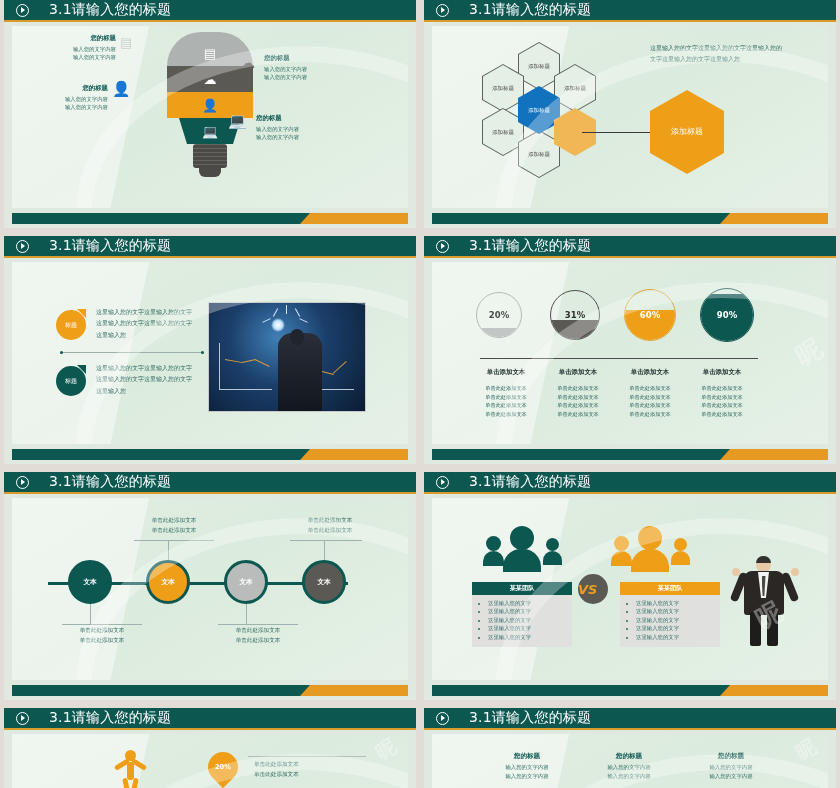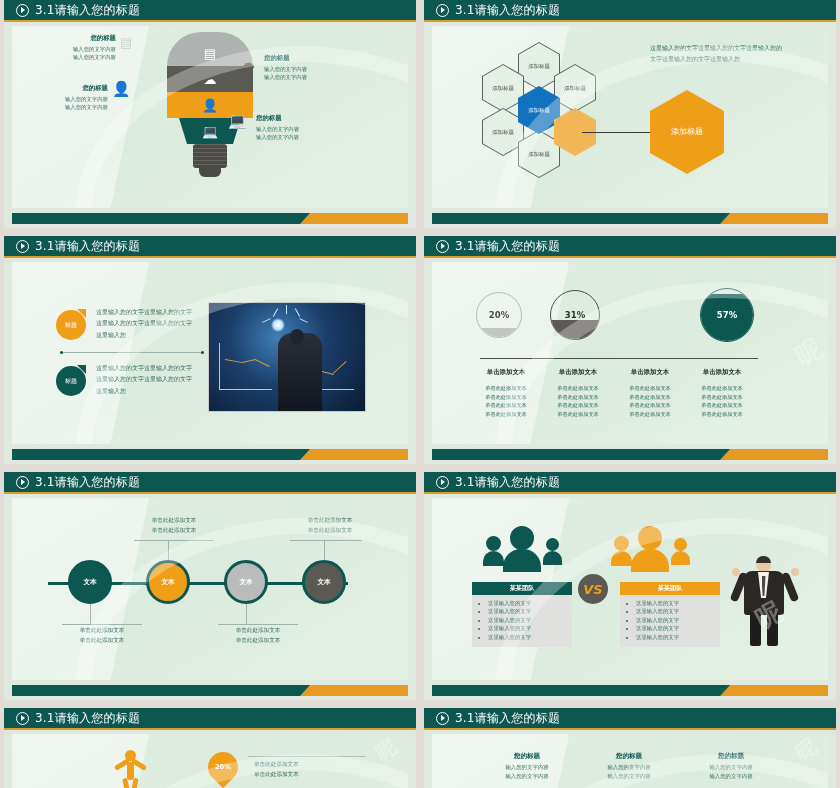--- a/index.html
+++ b/index.html
@@ -14,21 +14,21 @@
   .slide{position:absolute;width:412px;height:228px;overflow:hidden;background:#dfe9df;}
   .s-r0{top:0;} .s-r1{top:236px;} .s-r2{top:472px;} .s-r3{top:708px;}
   .s-c0{left:4px;} .s-c1{left:424px;}
 
   .titlebar{position:absolute;left:0;top:0;width:100%;height:20px;background:#0d5751;
             border-bottom:2px solid #d99b2a;display:flex;align-items:center;}
   .play-ic{width:11px;height:11px;margin-left:12px;border:1.3px solid #fff;border-radius:50%;
            position:relative;flex:0 0 auto;}
   .play-ic::after{content:"";position:absolute;left:3.6px;top:2.3px;
            border-left:4.6px solid #fff;border-top:3.1px solid transparent;border-bottom:3.1px solid transparent;}
-  .ttl{color:#fff;font-size:12px;margin-left:6px;letter-spacing:.2px;white-space:nowrap;}
+  .ttl{color:#fff;font-size:14px;margin-left:20px;letter-spacing:.2px;white-space:nowrap;}
 
   .canvas{position:absolute;left:8px;right:8px;top:26px;bottom:20px;
       background:linear-gradient(150deg,#e3efe4 0%,#dbebdd 45%,#e6f1e6 100%);overflow:hidden;}
   .canvas::before{content:"";position:absolute;left:-40px;top:-60px;width:150px;height:360px;
       background:rgba(255,255,255,.45);transform:rotate(12deg);}
   .canvas::after{content:"";position:absolute;right:-120px;top:20px;width:420px;height:300px;
       border-radius:50%;border:16px solid rgba(255,255,255,.30);}
 
   .botbar{position:absolute;left:8px;right:8px;bottom:4px;height:11px;background:#0d5751;}
   .botbar-or{position:absolute;right:0;top:0;height:11px;width:108px;background:#e79a22;
@@ -115,21 +115,21 @@
   
   .grp{position:absolute;width:80px;height:42px;}
   .gp{position:absolute;border-radius:50%;}
   .gb{position:absolute;border-radius:14px 14px 0 0;}
   .teamhd{position:absolute;height:13px;display:flex;align-items:center;justify-content:center;
       color:#fff;font-size:6.2px;font-weight:bold;}
   .teambox{position:absolute;background:#e0e1df;}
   .teambox ul{margin:0;padding:4px 0 4px 16px;list-style:disc;}
   .teambox li{font-size:5.4px;line-height:1.55;color:#2f6a62;}
   .vs{position:absolute;width:30px;height:30px;border-radius:50%;background:#5b5954;
-      display:flex;align-items:center;justify-content:center;color:#ef9e18;
+      display:flex;align-items:center;justify-content:flex-start;color:#ef9e18;
       font-size:13px;font-weight:bold;font-style:italic;}
   .biz{position:absolute;}
   .biz .bh{position:absolute;left:18px;top:0;width:15px;height:17px;border-radius:50%;background:#e8c9a6;}
   .biz .bhair{position:absolute;left:18px;top:0;width:15px;height:7px;border-radius:8px 8px 0 0;background:#33302e;}
   .biz .bt{position:absolute;left:6px;top:15px;width:40px;height:44px;background:#2a2724;border-radius:8px 8px 3px 3px;}
   .biz .bsh{position:absolute;left:20px;top:16px;width:11px;height:26px;background:#f4f4f2;
       clip-path:polygon(0 0,100% 0,72% 100%,28% 100%);}
   .biz .btie{position:absolute;left:23.5px;top:20px;width:4px;height:20px;background:#4b4944;
       clip-path:polygon(0 0,100% 0,72% 100%,28% 100%);}
   .biz .barm{position:absolute;width:8px;height:30px;background:#2a2724;border-radius:5px;}
@@ -318,23 +318,27 @@
     <div class="canvas">
 
       <div class="gauge" style="left:44px;top:30px;border:1.3px solid #b6bbb9;">
         <div class="fillr" style="height:20%;background:#c2c6c4;"></div>
         <div class="pc" style="color:#4a4a4a;">20%</div>
       </div>
       <div class="gauge" style="left:118px;top:28px;border:1.6px solid #4f4d49;width:50px;height:50px;">
         <div class="fillr" style="height:40%;background:#5b5954;"></div>
         <div class="pc" style="color:#2f2f2f;">31%</div>
       </div>
+      <div class="gauge" style="left:192px;top:27px;border:1.6px solid #e0a83d;width:52px;height:52px;">
+        <div class="fillr" style="height:60%;background:#ef9e18;"></div>
+        <div class="pc" style="color:#fff;">60%</div>
+      </div>
       <div class="gauge" style="left:268px;top:26px;border:1.8px solid #0d5751;width:54px;height:54px;">
         <div class="fillr" style="height:90%;background:#0d5751;"></div>
-        <div class="pc" style="color:#fff;">57%</div>
+        <div class="pc" style="color:#fff;">90%</div>
       </div>
 
       <div class="ghr" style="left:48px;top:96px;width:278px;"></div>
 
       <div class="colhd" style="left:40px;top:106px;width:68px;">单击添加文本</div>
       <div class="colhd" style="left:112px;top:106px;width:68px;">单击添加文本</div>
       <div class="colhd" style="left:184px;top:106px;width:68px;">单击添加文本</div>
       <div class="colhd" style="left:256px;top:106px;width:68px;">单击添加文本</div>
 
       <div class="colbd" style="left:40px;top:122px;width:68px;">

